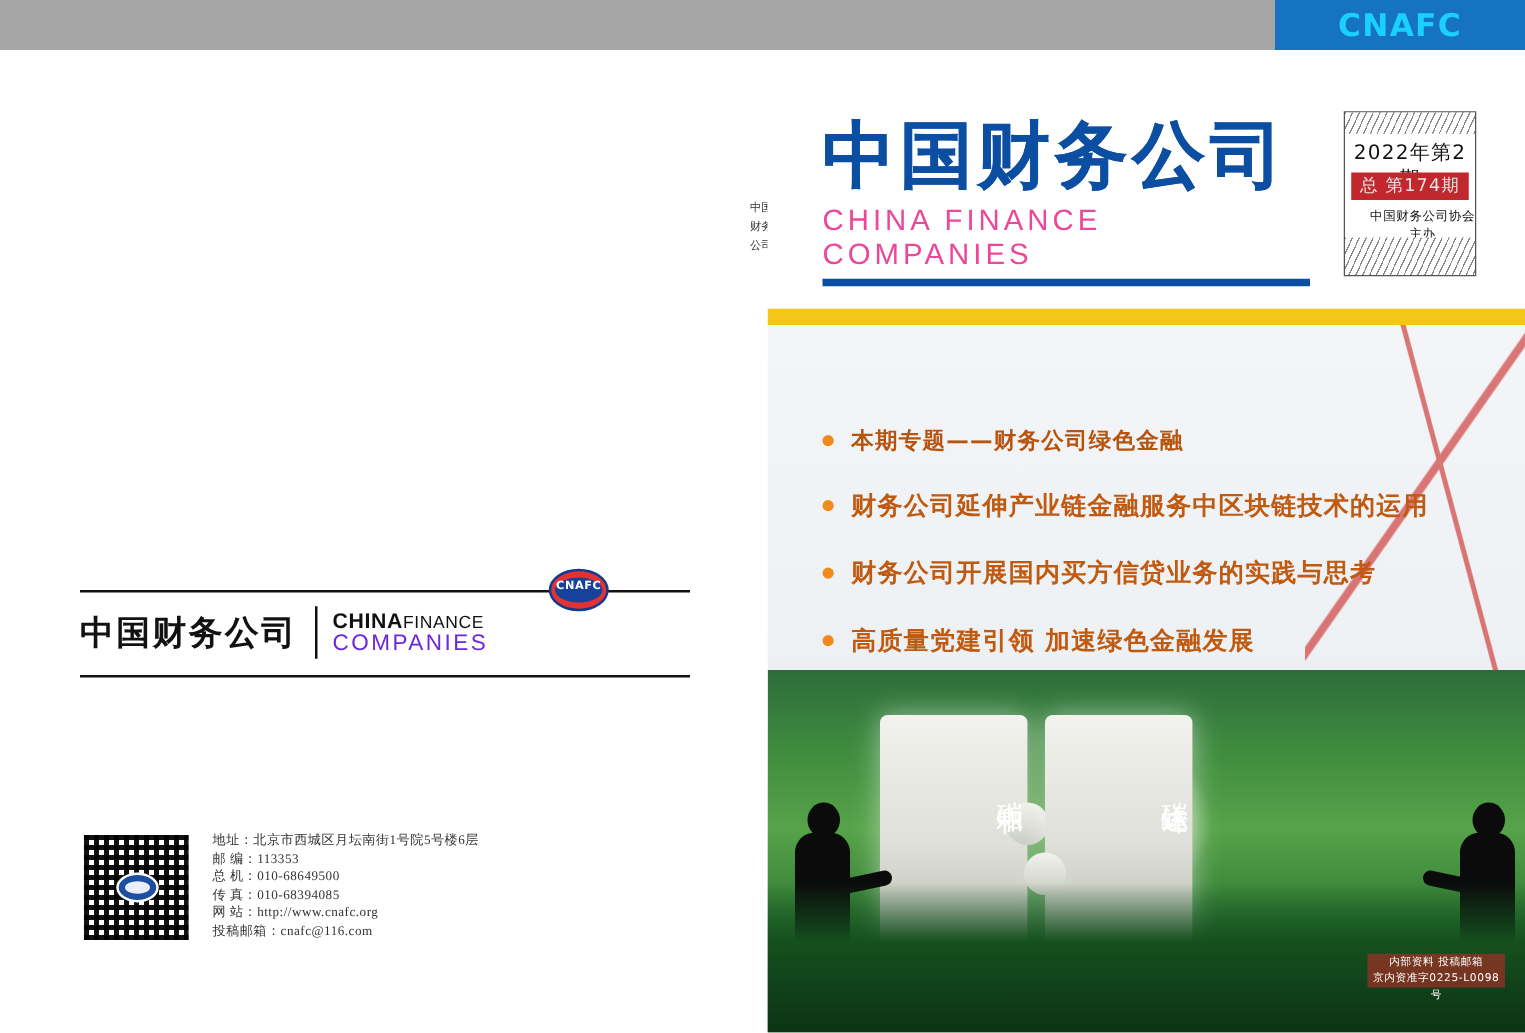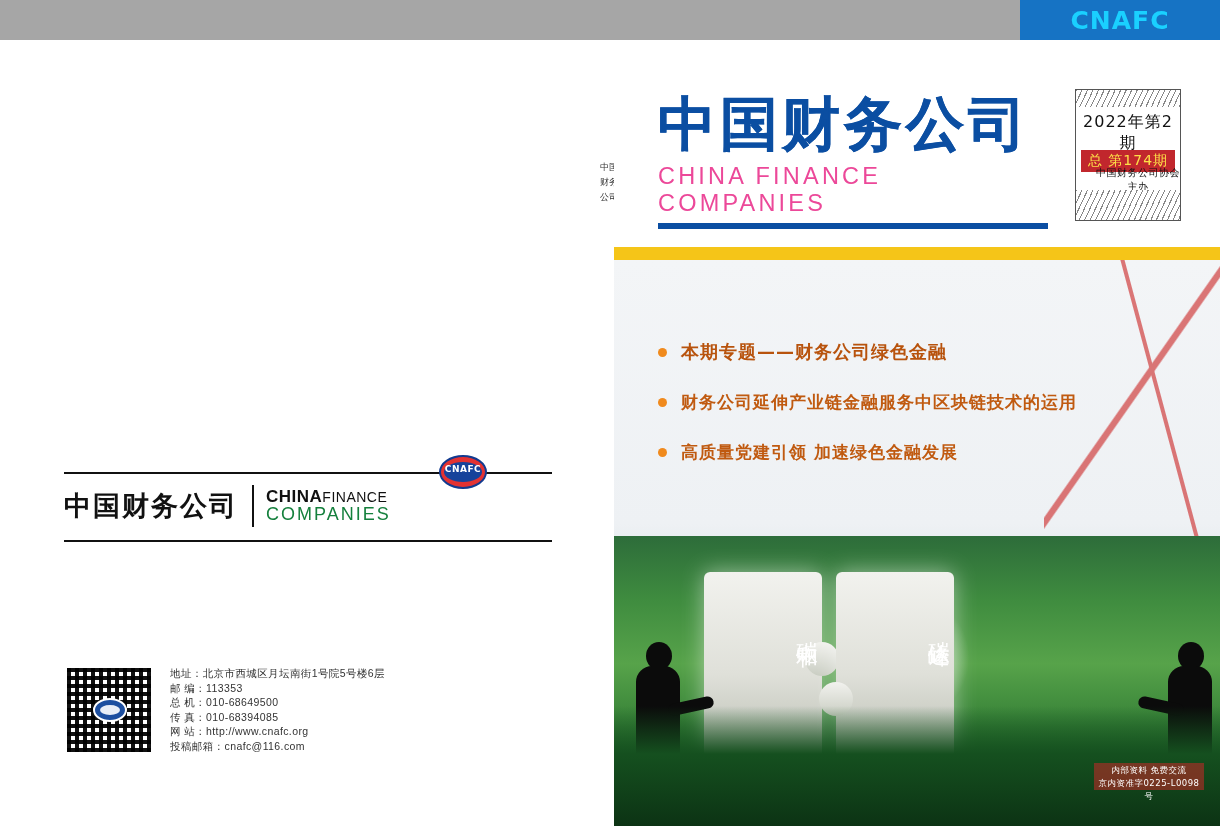--- a/index.html
+++ b/index.html
@@ -43,21 +43,21 @@
     white-space:nowrap;
   }
   .bc-div{
     width:2px;height:42px;background:#111;margin:0 12px 0 14px;
   }
   .bc-en{
     line-height:1.05;
   }
   .bc-en .l1{font-size:17px;font-weight:bold;letter-spacing:.5px;color:#111;}
   .bc-en .l1 .thin{font-weight:normal;font-size:14px;letter-spacing:.5px;}
-  .bc-en .l2{font-size:18px;font-weight:normal;letter-spacing:2px;color:#15803d;}
+  .bc-en .l2{font-size:18px;font-weight:normal;letter-spacing:2px;color:#6d28d9;}
   .bc-badge{
     position:absolute;left:375px;top:-17px;width:48px;height:34px;
   }
   .bc-badge .oval{
     position:absolute;left:0;top:0;width:48px;height:34px;border-radius:50%;
     background:#e33232;border:2px solid #123a8f;box-sizing:border-box;
   }
   .bc-badge .oval2{
     position:absolute;left:5px;top:7px;width:38px;height:20px;border-radius:50%;
     background:#16429b;
@@ -83,21 +83,21 @@
   .qr-mark{
     position:absolute;left:26px;top:30px;width:30px;height:20px;border-radius:50%;
     background:#1d4fa0;border:2px solid #fff;
   }
   .qr-mark:after{
     content:"";position:absolute;left:5px;top:5px;width:20px;height:10px;border-radius:50%;
     background:#e9eef7;
   }
   .contact{
     position:absolute;left:170px;top:626px;
-    font-family:Liberation Sans, sans-serif;
+    font-family:Liberation Serif, serif;
     font-size:10.5px;color:#333;line-height:14.6px;letter-spacing:.4px;
   }
 
   
   .spine-top{
     position:absolute;left:600px;top:160px;
     font-family:"DejaVu Sans", sans-serif;font-size:9px;color:#333;
     line-height:15px;text-align:center;width:18px;
   }
   .spine-bottom{
@@ -141,22 +141,22 @@
   }
   .issuebox .hatchb{
     position:absolute;left:0;bottom:0;right:0;height:30px;
     background:repeating-linear-gradient(115deg,#888 0 1px,#fff 1px 5px);
   }
   .issue-y{
     position:absolute;left:0;right:0;top:22px;text-align:center;
     font-family:"DejaVu Sans", sans-serif;font-size:16px;color:#111;letter-spacing:1px;
   }
   .issue-t{
-    position:absolute;left:5px;right:5px;top:60px;height:22px;background:#c1272d;
-    color:#fde047;font-family:"DejaVu Sans", sans-serif;font-size:14px;
+    position:absolute;left:5px;right:5px;top:48px;height:22px;background:#c1272d;
+    color:#e5e5e5;font-family:"DejaVu Sans", sans-serif;font-size:14px;
     display:flex;align-items:center;justify-content:center;letter-spacing:1px;
   }
   .issue-o{
     position:absolute;left:0;right:0;top:76px;text-align:center;
     font-family:"DejaVu Sans", sans-serif;font-size:10px;color:#111;letter-spacing:.5px;margin-left:20px;
   }
   .yellowbar{
     position:absolute;left:0;top:207px;width:606px;height:13px;background:#f5c518;
   }
   .headline-area{
@@ -219,21 +219,21 @@
     position:absolute;left:44px;top:80px;width:520px;
   }
   .bullet{
     display:flex;align-items:center;margin-bottom:27px;
   }
   .bullet .dot{
     width:9px;height:9px;border-radius:50%;background:#f08a1d;margin-right:14px;flex:none;
   }
   .bullet .txt{
     font-family:"DejaVu Sans", sans-serif;
-    font-size:17px;font-weight:bold;color:#c05a10;letter-spacing:1px;
+    font-size:20px;font-weight:bold;color:#c05a10;letter-spacing:1px;
     white-space:nowrap;
   }
   .bullet.first .txt{font-size:18px;color:#b8530d;}
   .stamp{
     position:absolute;left:480px;bottom:36px;width:110px;height:26px;
     background:rgba(200,40,40,.55);color:#fff;
     font-family:"DejaVu Sans", sans-serif;font-size:8.5px;line-height:13px;
     text-align:center;padding-top:1px;letter-spacing:.5px;
   }
 </style>
@@ -313,20 +313,24 @@
       <div class="bullet first">
         <span class="dot"></span>
         <span class="txt">本期专题——财务公司绿色金融</span>
       </div>
       <div class="bullet">
         <span class="dot"></span>
         <span class="txt">财务公司延伸产业链金融服务中区块链技术的运用</span>
       </div>
       <div class="bullet">
         <span class="dot"></span>
+        <span class="txt">财务公司开展国内买方信贷业务的实践与思考</span>
+      </div>
+      <div class="bullet">
+        <span class="dot"></span>
         <span class="txt">高质量党建引领 加速绿色金融发展</span>
       </div>
     </div>
 
     <div class="photo">
       <div class="puzzleL">
         <div class="knob" style="right:-17px;top:70px;"></div>
         <div class="puz-label">碳中和</div>
       </div>
       <div class="puzzleR">
@@ -341,18 +345,18 @@
       </div>
       <div class="manR">
         <div class="man-head"></div>
           <div class="man-body"></div>
           <div class="man-arm"></div>
       </div>
 
       <div class="grass"></div>
 
       <div class="stamp">
-        <div>内部资料  免费交流</div>
+        <div>内部资料  投稿邮箱</div>
         <div>京内资准字0225-L0098号</div>
       </div>
     </div>
   </div>
 </div>
 
 </body></html>

